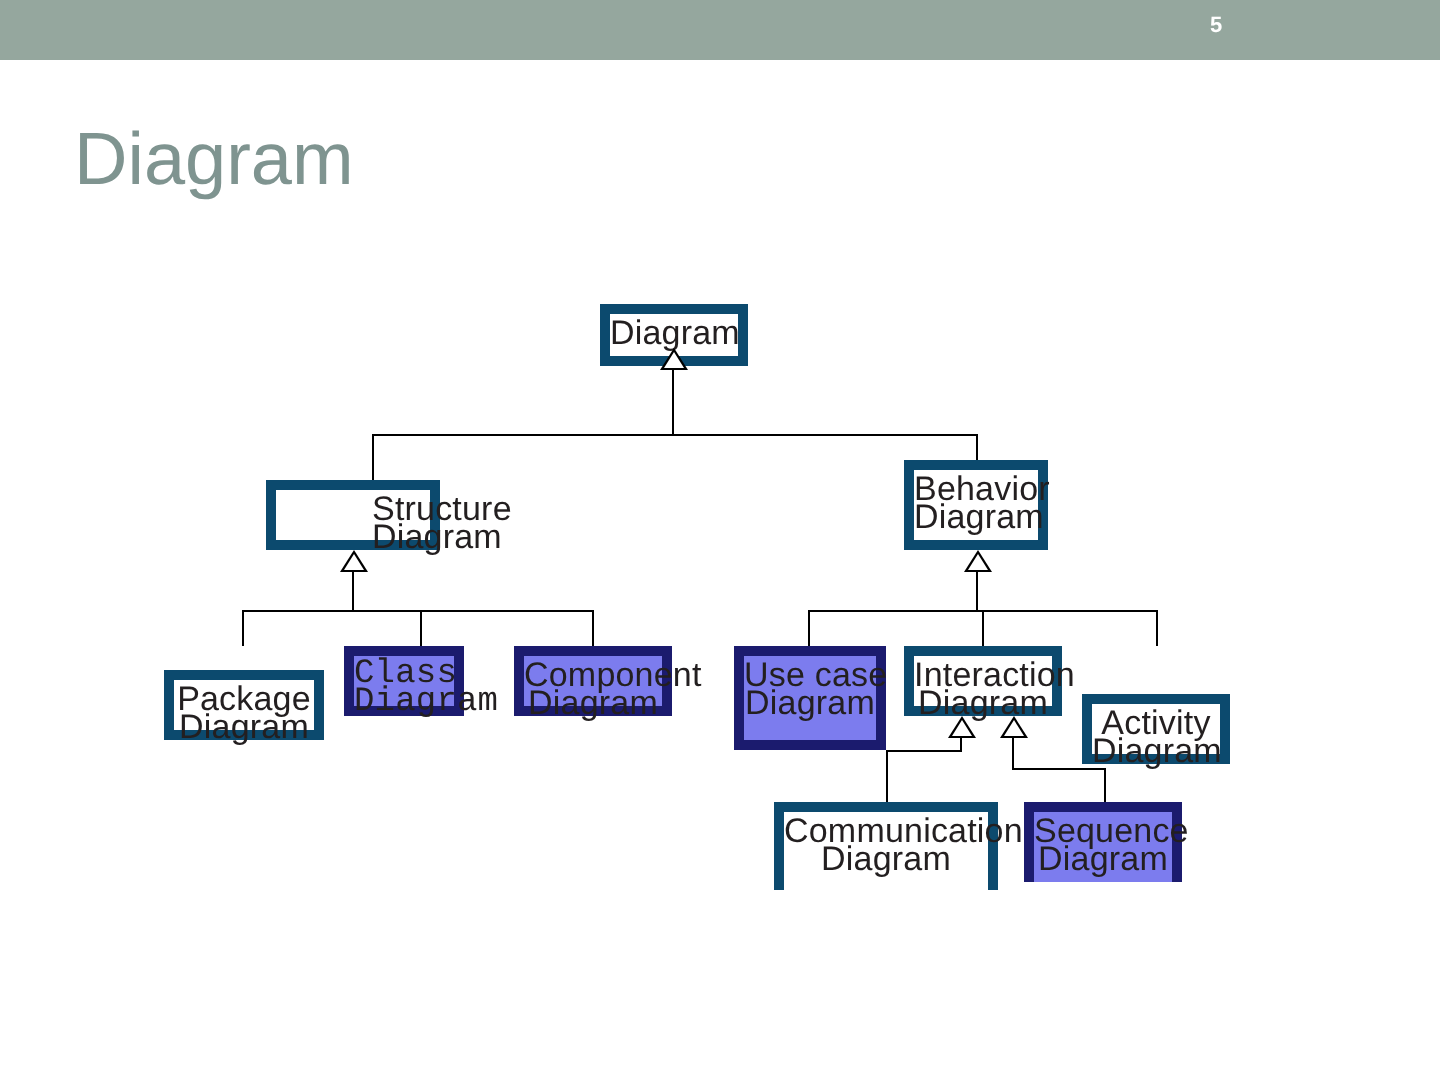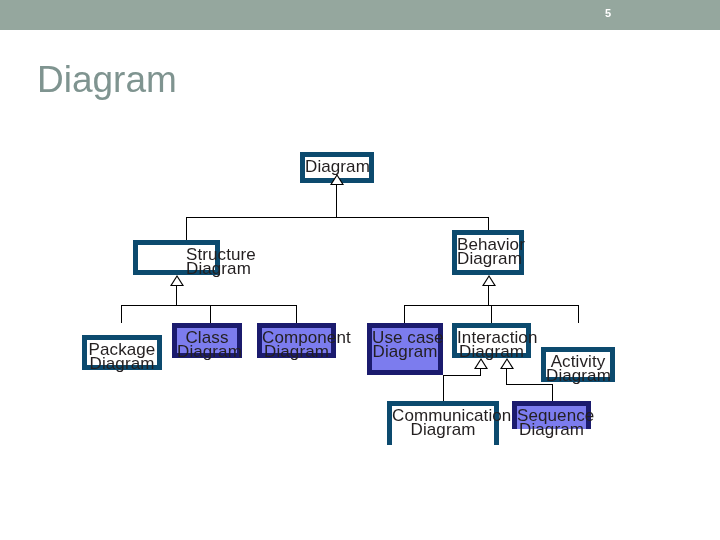--- a/index.html
+++ b/index.html
@@ -165,21 +165,21 @@
     <div class="hline" style="left:404px; top:175px; width:174px;"></div>
     <div class="vline" style="left:404px; top:175px; height:18px;"></div>
     <div class="vline" style="left:491px; top:175px; height:18px;"></div>
     <div class="vline" style="left:578px; top:175px; height:18px;"></div>
 
     <div class="node" style="left:82px; top:193px; width:80px; height:35px;margin-top:12px;">
       <span class="l1">Package</span>
       <span class="l2">Diagram</span>
     </div>
 
-    <div class="node filled" style="left:172px; top:193px; width:70px; height:35px;">
+    <div class="node filled" style="left:172px; top:193px; width:60px; height:35px;font-family:Liberation Mono, monospace;">
       <span class="l1">Class</span>
       <span class="l2">Diagram</span>
     </div>
 
     <div class="node filled" style="left:257px; top:193px; width:79px; height:35px;">
       <span class="l1">Component</span>
       <span class="l2">Diagram</span>
     </div>
 
     <div class="node filled" style="left:367px; top:193px; width:76px; height:52px;">
@@ -205,19 +205,19 @@
     <div class="tri" style="left:500px; top:228px;"></div>
     <div class="vline" style="left:506px; top:239px; height:15px;"></div>
     <div class="hline" style="left:506px; top:254px; width:46px;"></div>
     <div class="vline" style="left:552px; top:254px; height:17px;"></div>
 
     <div class="node" style="left:387px; top:271px; width:112px; height:44px; border-bottom:none;">
       <span class="l1">Communication</span>
       <span class="l2">Diagram</span>
     </div>
 
-    <div class="node filled" style="left:512px; top:271px; width:79px; height:28px; border-bottom:none;">
+    <div class="node filled" style="left:512px; top:271px; width:79px; height:40px; border-bottom:none;">
       <span class="l1">Sequence</span>
       <span class="l2">Diagram</span>
     </div>
 
   </div>
 </div>
 
 </body></html>

